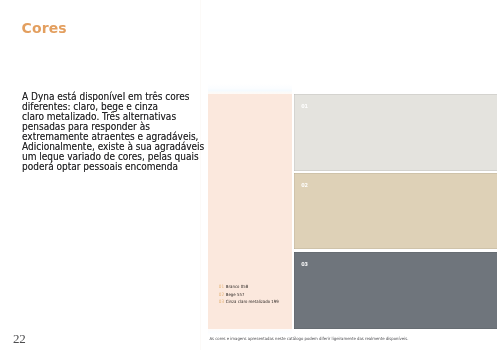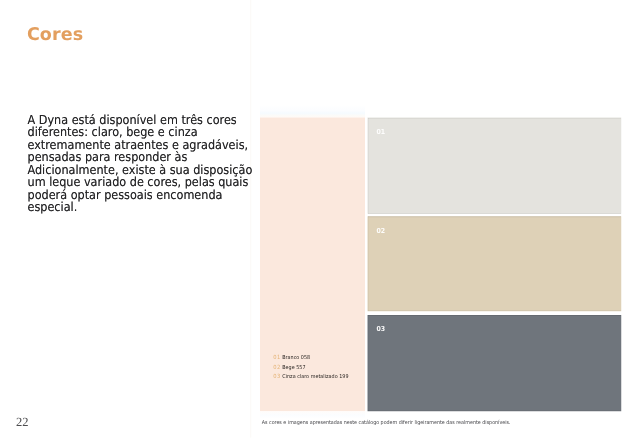--- a/index.html
+++ b/index.html
@@ -23,40 +23,40 @@
   .legend-row{position:relative;height:7.5px;}
   .legend-num{position:absolute;left:0;top:0;font-family:"DejaVu Sans Condensed","DejaVu Sans",sans-serif;font-size:4.6px;line-height:7.5px;color:#e5b478;font-weight:400;letter-spacing:0.3px;}
   .legend-txt{position:absolute;left:7.1px;top:0;font-family:"DejaVu Sans Condensed","DejaVu Sans",sans-serif;font-size:4.3px;line-height:7.5px;color:#2a2522;letter-spacing:0.02px;white-space:nowrap;}
 
   .sw{position:absolute;left:294px;width:203.4px;box-shadow:inset 0 0.7px 0 rgba(0,0,0,0.09), inset 0.7px 0 0 rgba(0,0,0,0.09), inset 0 -0.7px 0 rgba(0,0,0,0.09);}
   .sw1{top:94px;height:76.8px;background:#e4e3de;}
   .sw2{top:173.4px;height:76px;background:#ded1b7;}
   .sw3{top:252.4px;height:76.2px;background:#6f757c;}
   .swnum{position:absolute;left:7.3px;top:9.5px;font-family:"DejaVu Sans Condensed","DejaVu Sans",sans-serif;font-size:5.5px;font-weight:600;color:#fff;line-height:5.5px;letter-spacing:-0.15px;opacity:0.95;filter:blur(0.22px);}
 
-  .pageno{position:absolute;left:12.9px;top:335.2px;font-family:Liberation Serif, serif;font-size:10px;line-height:7.1px;color:#4d4d4f;letter-spacing:-0.1px;}
+  .pageno{position:absolute;left:12.9px;top:335.2px;font-family:Liberation Serif, serif;font-size:13px;line-height:7.1px;color:#4d4d4f;letter-spacing:-0.1px;}
   .disclaimer{position:absolute;left:209.4px;top:336px;font-family:"DejaVu Sans Condensed","DejaVu Sans",sans-serif;font-size:4.25px;line-height:5px;color:#46464a;white-space:nowrap;}
 </style>
 </head>
 <body>
 
 <div class="page">
   <div class="spine"></div>
 
   <div class="title">Cores</div>
 
   <div class="body-copy">
     <div class="bl">A Dyna está disponível em três cores</div>
     <div class="bl">diferentes: claro, bege e cinza</div>
+    <div class="bl">claro metalizado. Três alternativas</div>
+    <div class="bl">pensadas para responder às</div>
     <div class="bl">extremamente atraentes e agradáveis,</div>
-    <div class="bl">pensadas para responder às</div>
-    <div class="bl">Adicionalmente, existe à sua disposição</div>
+    <div class="bl">Adicionalmente, existe à sua agradáveis</div>
     <div class="bl">um leque variado de cores, pelas quais</div>
     <div class="bl">poderá optar pessoais encomenda</div>
-    <div class="bl">especial.</div>
   </div>
 
   <div class="halo-top"></div>
   <div class="peach"></div>
   <div class="halo-bot"></div>
 
   <div class="legend">
     <div class="legend-row">
       <span class="legend-num">01</span>
       <span class="legend-txt">Branco 058</span>

